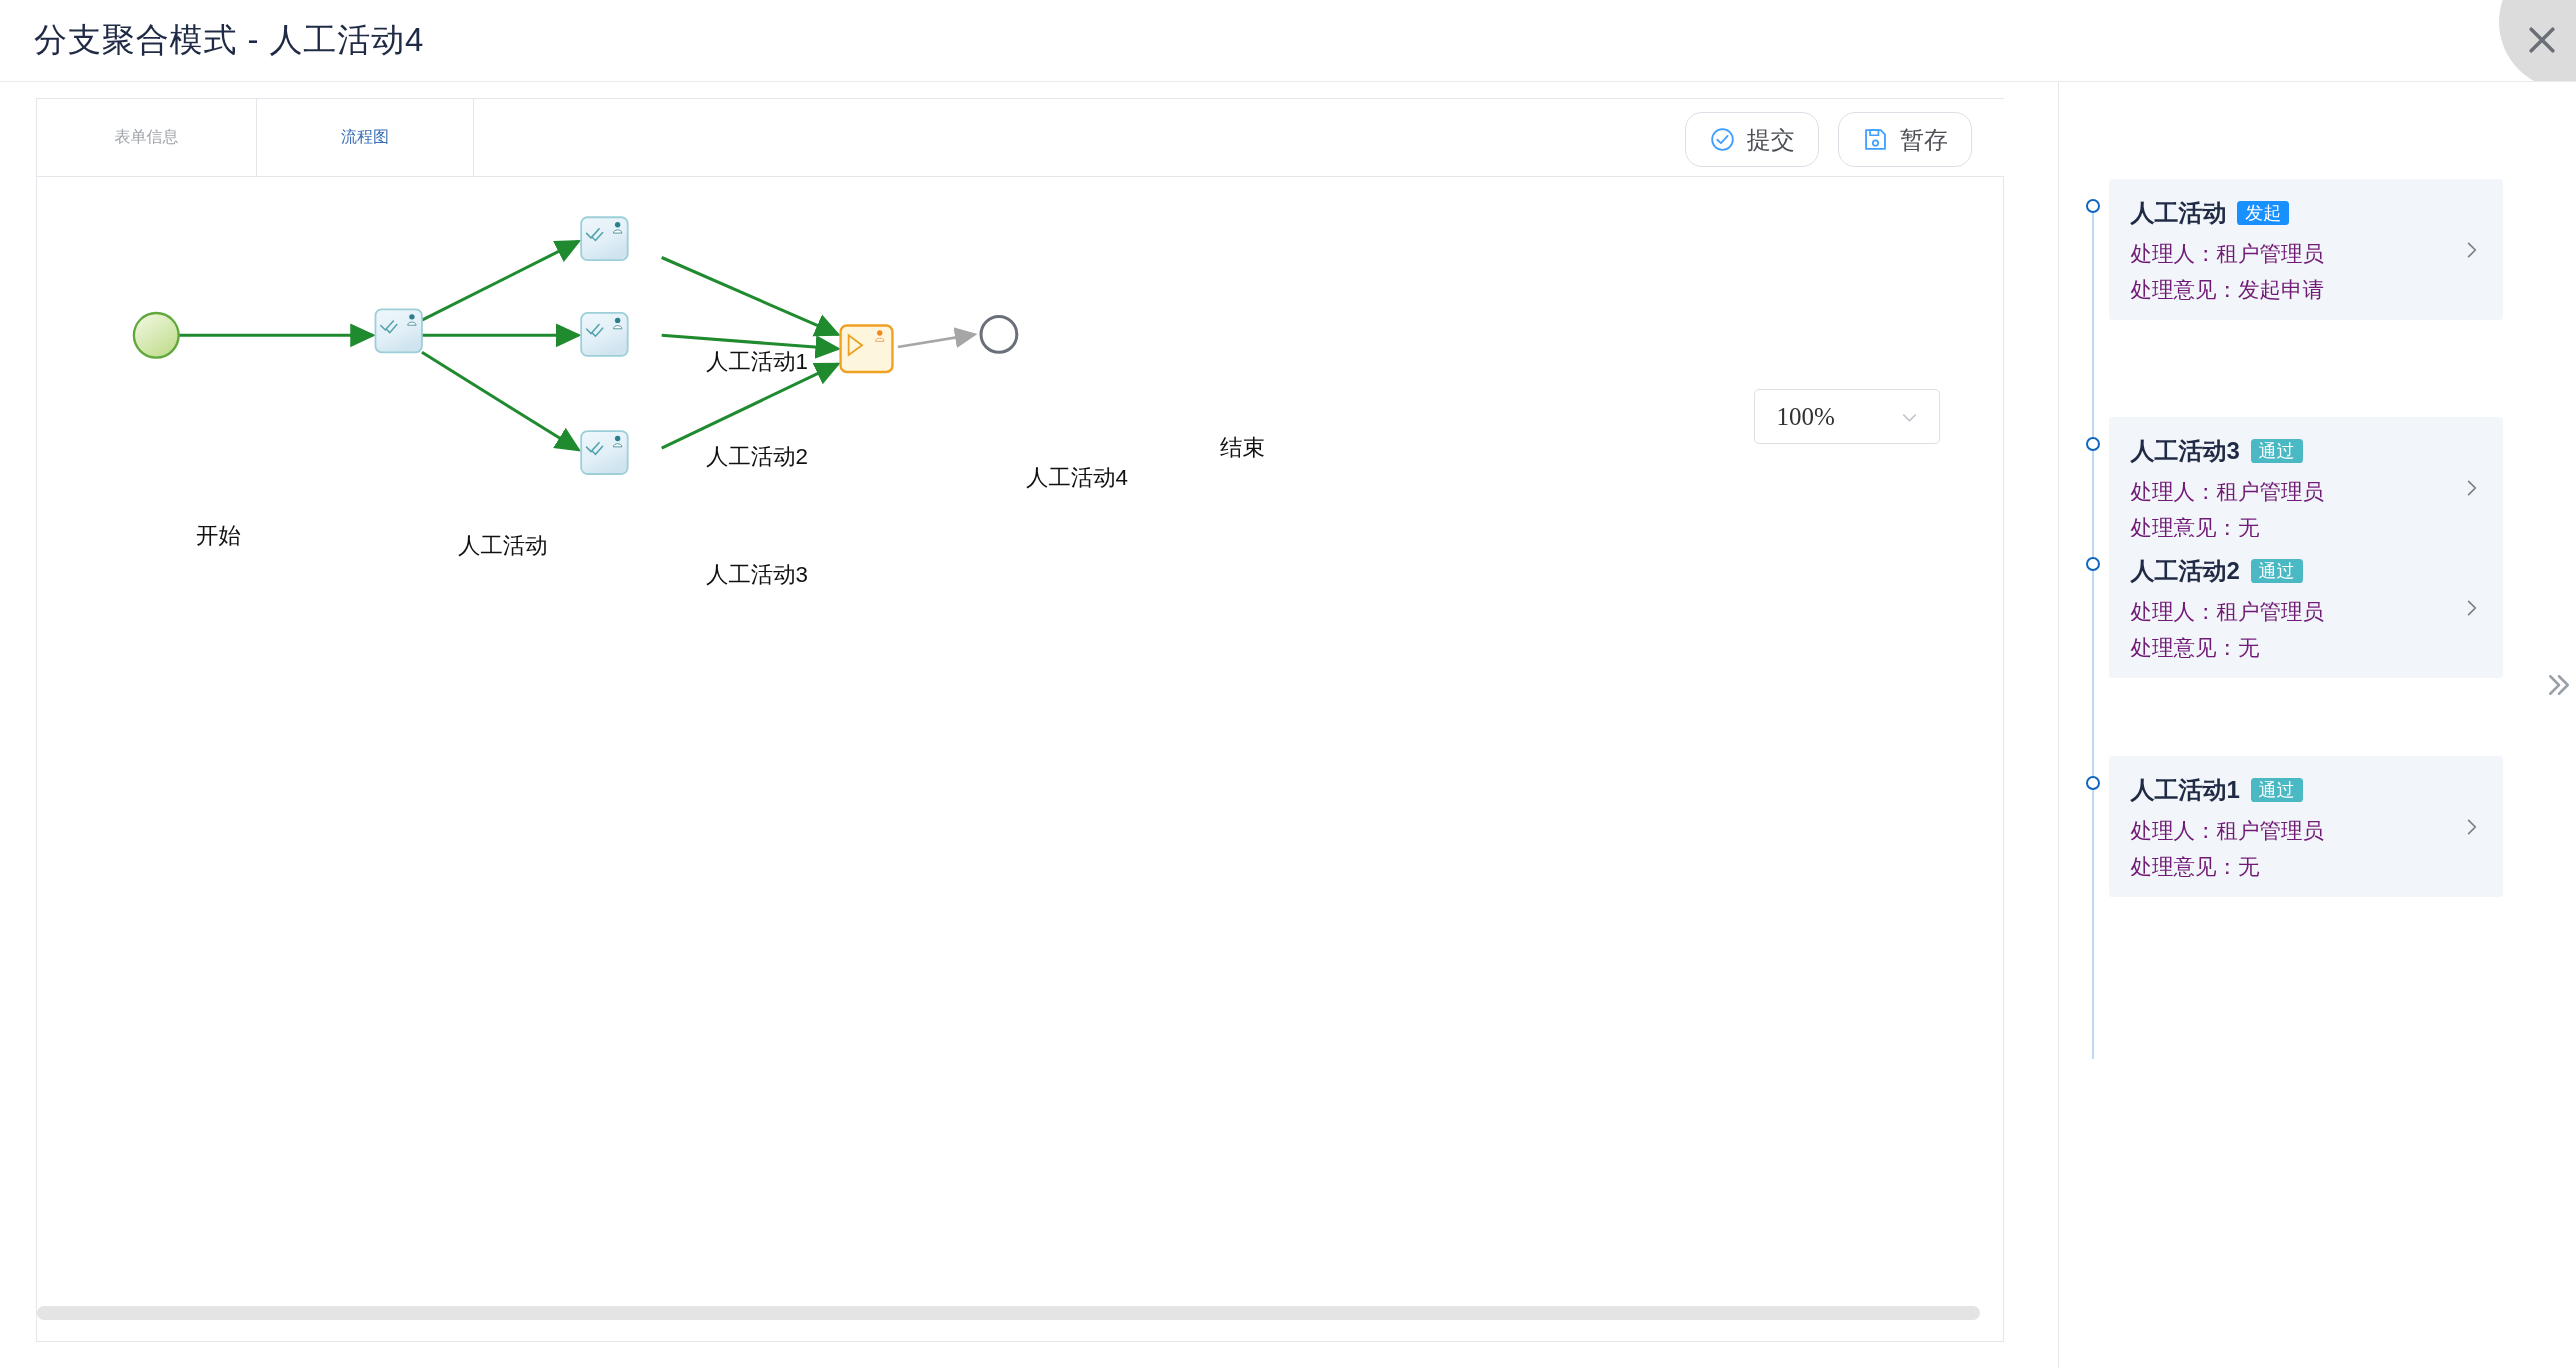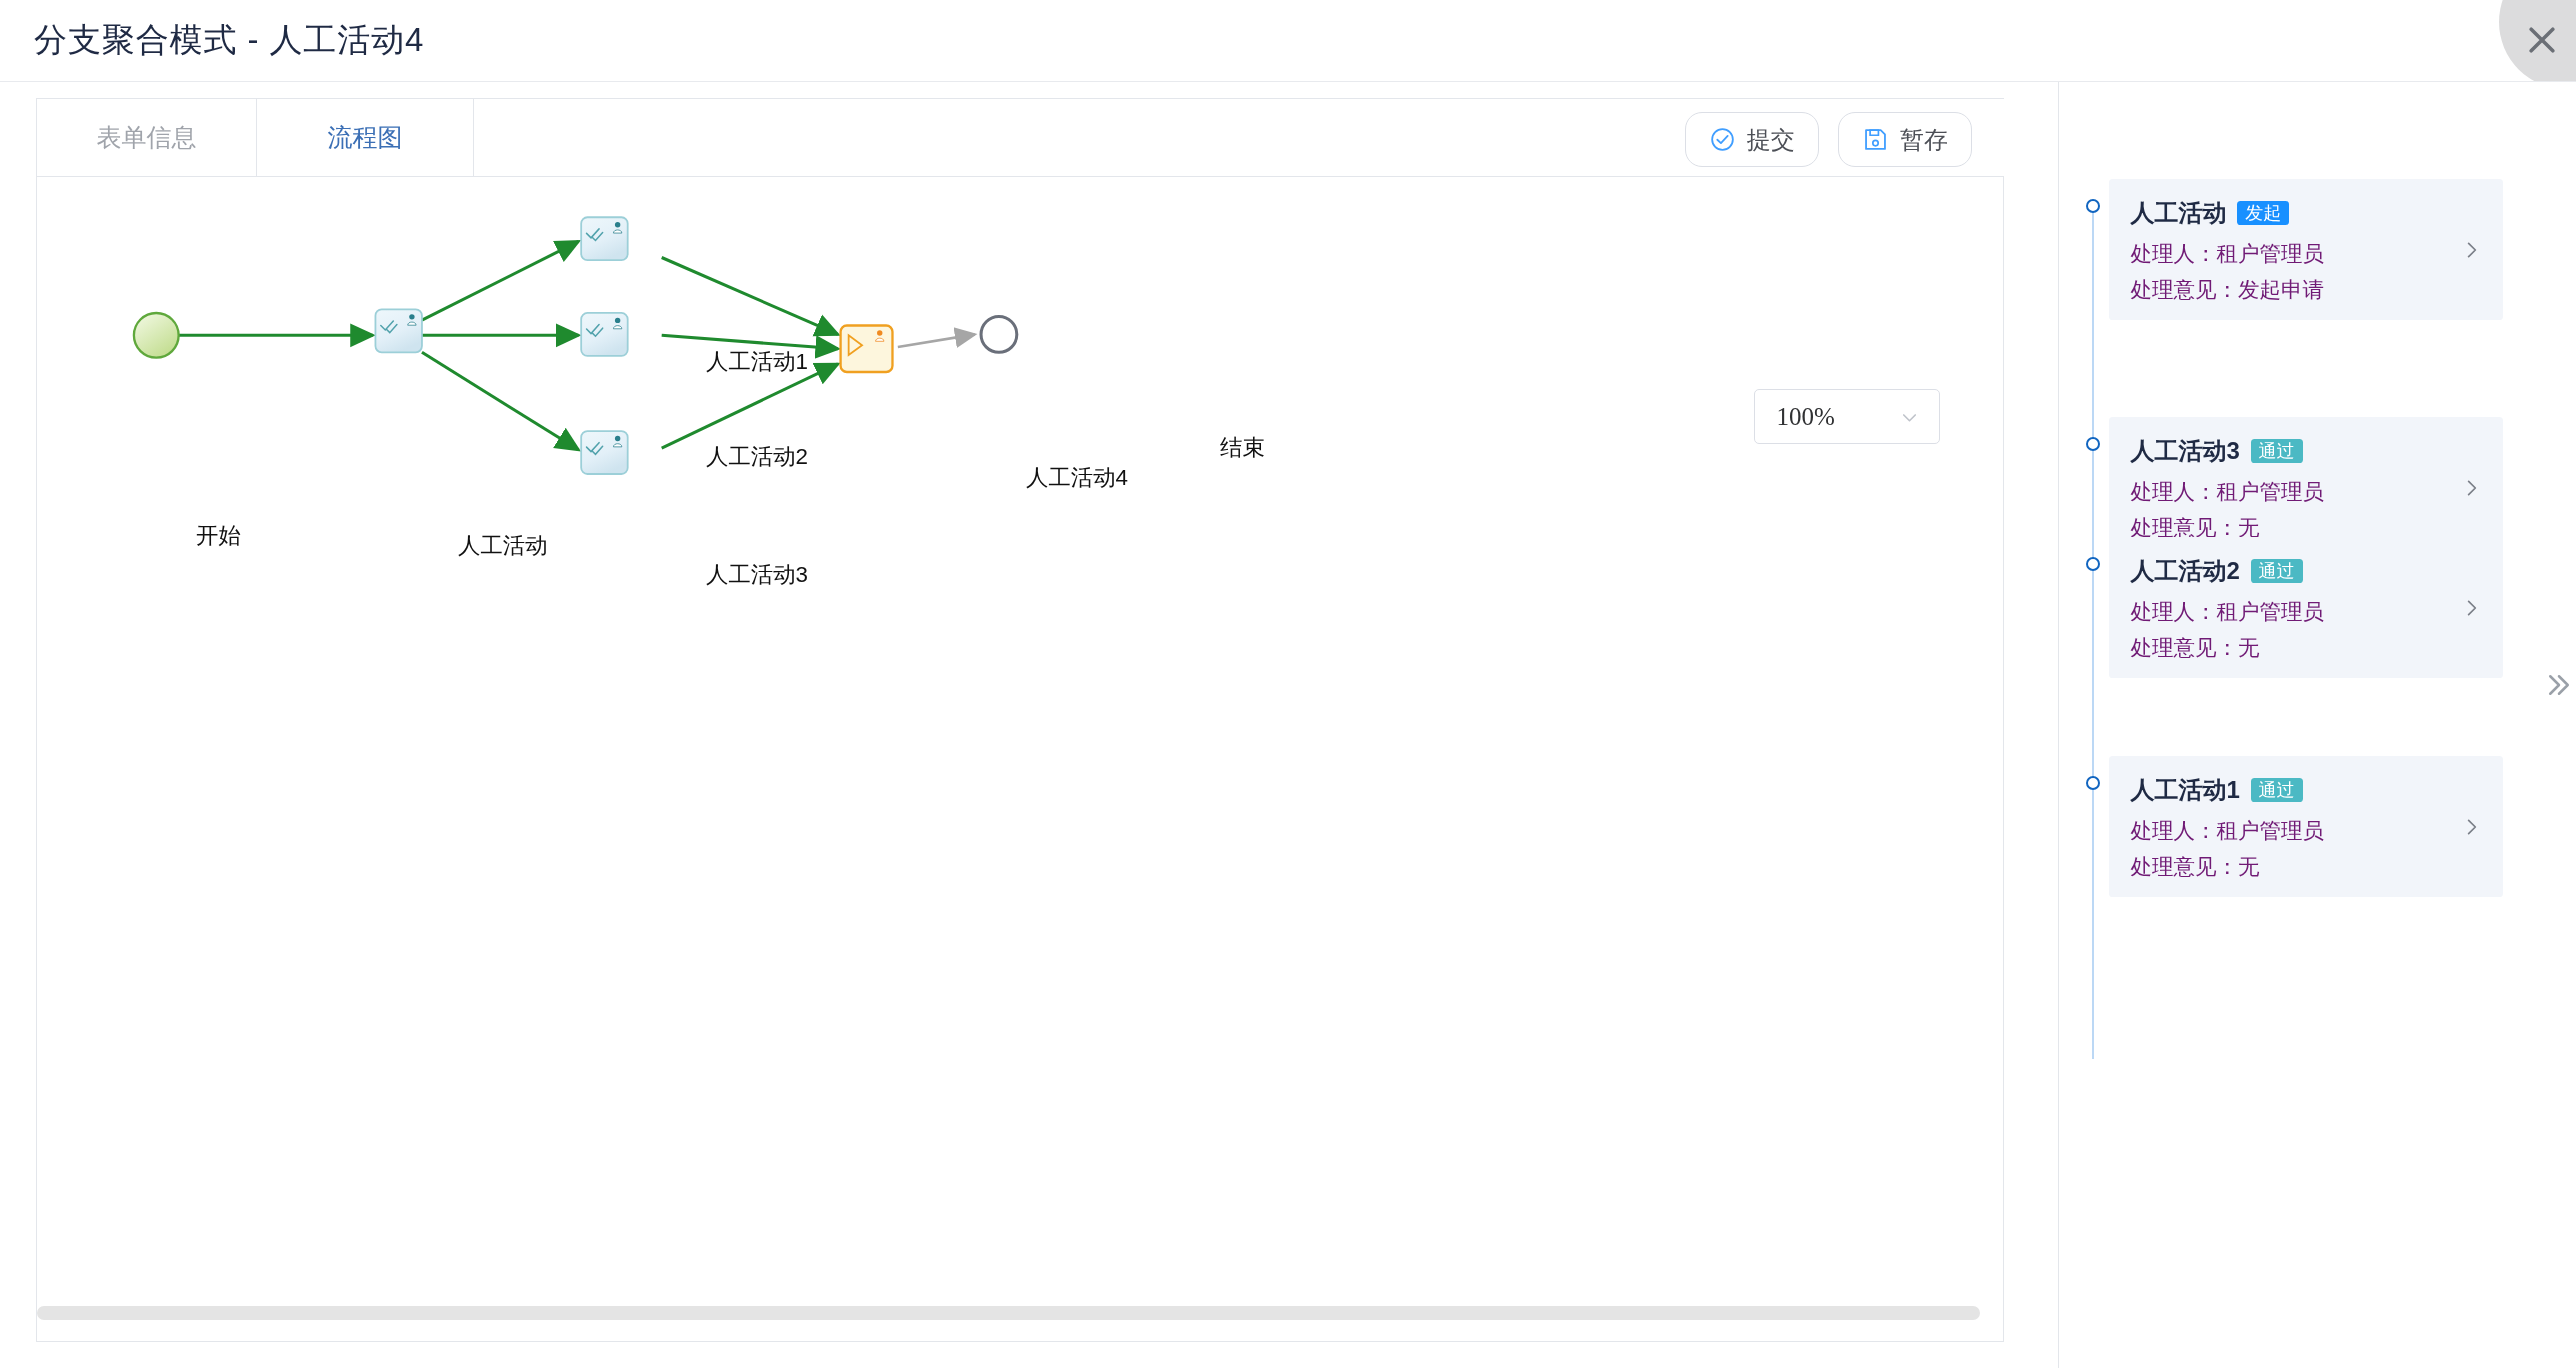--- a/index.html
+++ b/index.html
@@ -52,21 +52,21 @@
   .tabbar {
     position: absolute; left: 0; top: 0;
     width: 100%; height: 78px;
     background: #ffffff;
     border-bottom: 1.8px solid #e3e6eb;
     box-sizing: border-box;
   }
   .tab {
     position: absolute; top: 0; height: 77px;
     display: flex; align-items: center; justify-content: center;
-    font-size: 25px;
+    font-size: 16px;
     border-right: 1.8px solid #e3e6eb;
     box-sizing: border-box;
     cursor: pointer;
     background: #ffffff;
   }
   .tab.t0 { left: 0;    width: 220px; color: #a0a4ab; }
   .tab.t1 { left: 220px; width: 217px; color: #3b6fb5; }
   .tab-filler {
     position: absolute; left: 438px; top: 0;
     width: 1529px; height: 77px;

